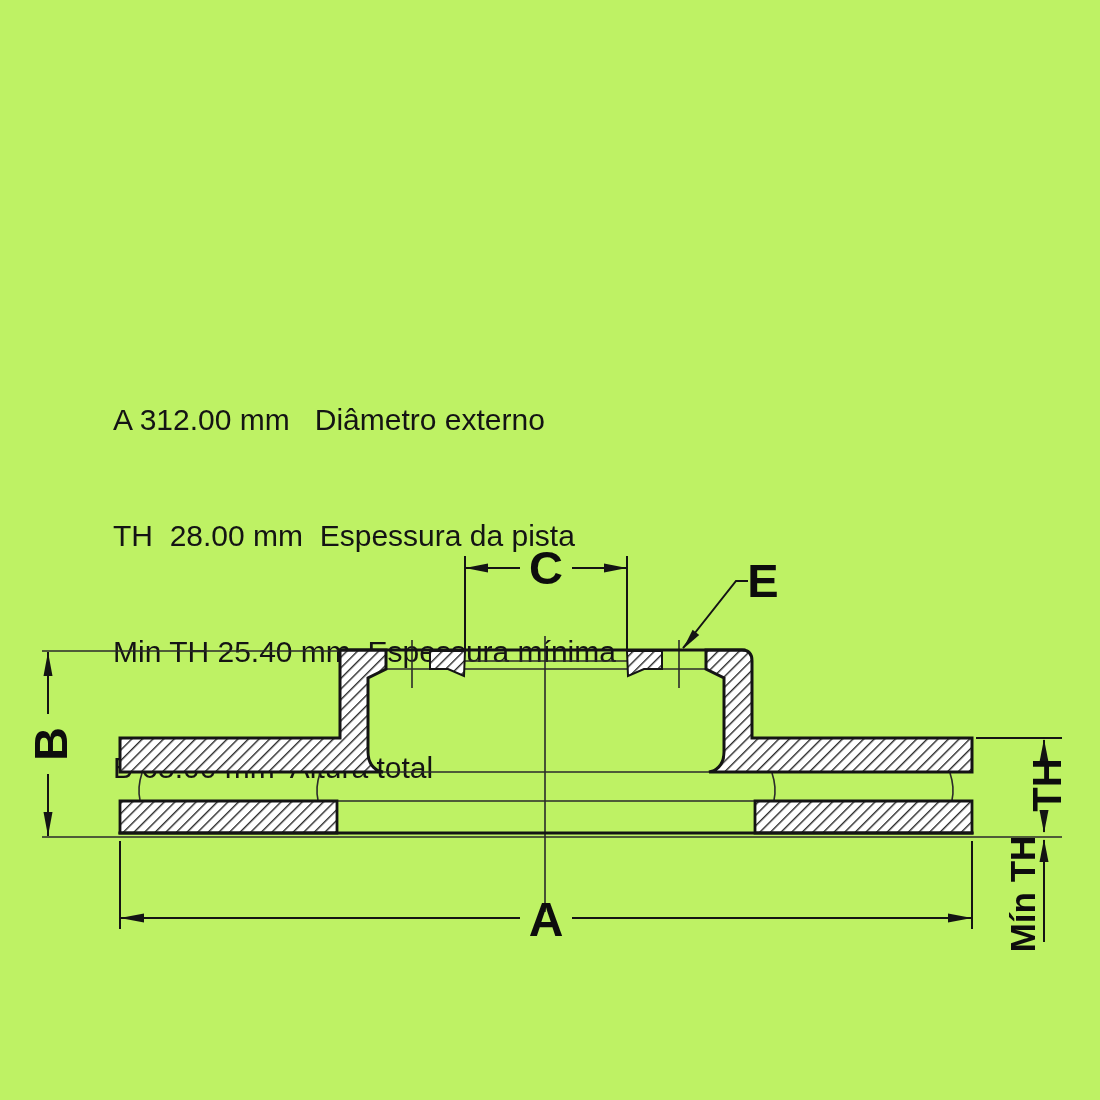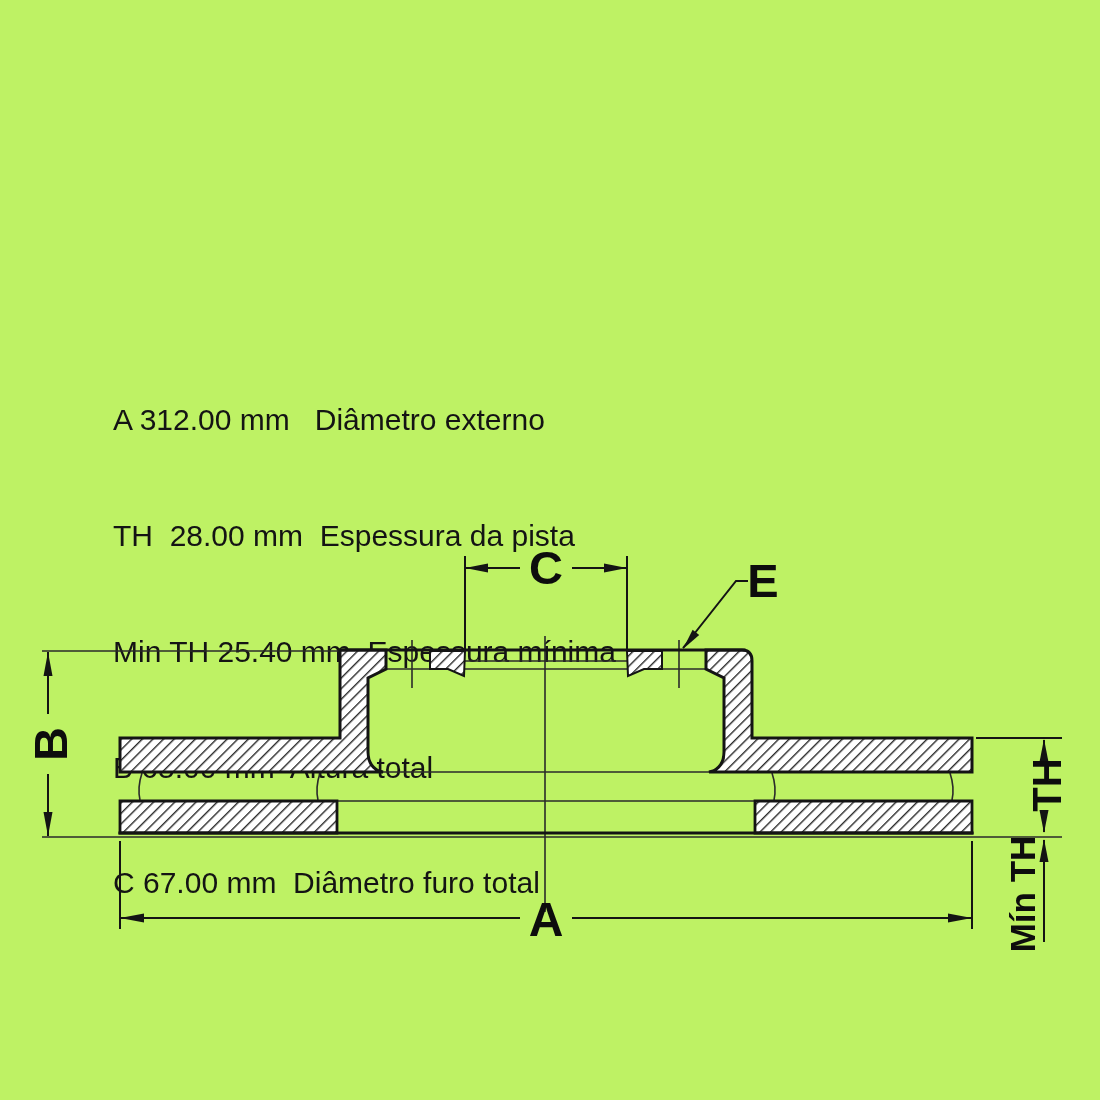--- a/index.html
+++ b/index.html
@@ -41,21 +41,20 @@
 </head>
 <body>
 
 <div id="stage">
 
   <div id="spec-block">
     <div class="spec-row">A 312.00 mm   Diâmetro externo</div>
     <div class="spec-row">TH  28.00 mm  Espessura da pista</div>
     <div class="spec-row">Min TH 25.40 mm  Espessura mínima</div>
     <div class="spec-row">B 65.00 mm  Altura total</div>
-    <div class="spec-row">C 67.00 mm  Diâmetro furo total</div>
   </div>
 
   <svg id="drawing-svg" width="1100" height="1100" viewBox="0 0 1100 1100" xmlns="http://www.w3.org/2000/svg">
 
     <defs>
       <pattern id="hatch" patternUnits="userSpaceOnUse" width="7.5" height="7.5" patternTransform="rotate(45)">
         <rect width="7.5" height="7.5" fill="#ffffff"></rect>
         <rect width="1.4" height="7.5" fill="#2b2b2b"></rect>
       </pattern>
     </defs>

